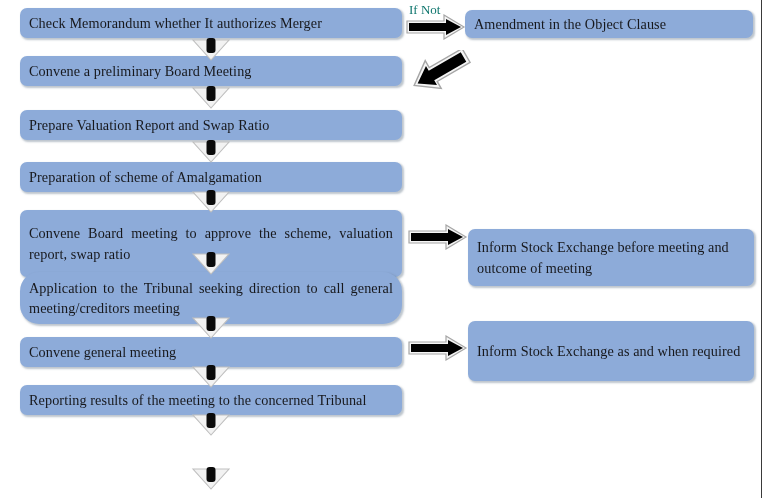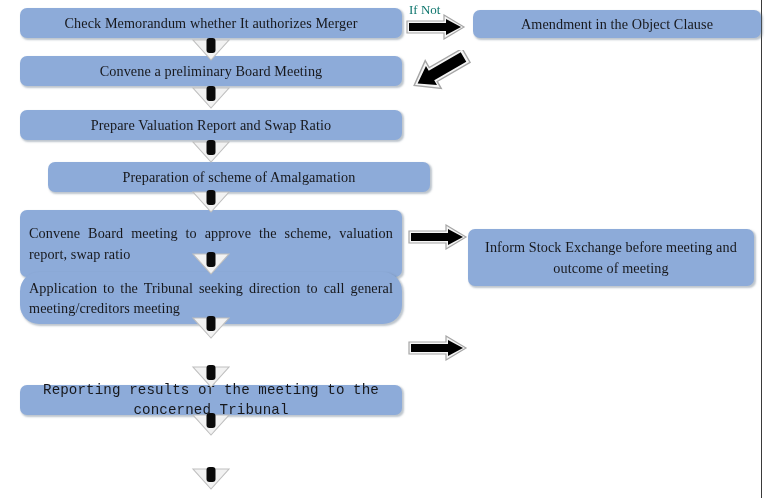--- a/index.html
+++ b/index.html
@@ -33,21 +33,21 @@
     color: #17181c;
     font-size: 14.2px;
     line-height: 1.42;
     letter-spacing: .1px;
     display: flex;
     align-items: center;
     box-shadow: 1.5px 1.5px 2px rgba(90,110,130,0.40);
     padding: 4px 9px;
   }
   .box .txt { width: 100%; }
-  .box.center .txt { text-align: center; }
+  .box.center .txt { text-align: left; }
   .box.justify .txt { text-align: justify; text-align-last: left; }
 
   
   .down-arrow {
     position: absolute;
     width: 40px;
     height: 24px;
   }
   .down-arrow svg { display: block; width: 40px; height: 24px; }
 
@@ -75,46 +75,52 @@
   </div>
 
   <div class="box center" style="left:20px; top:56px; width:382px; height:30px;">
     <span class="txt">Convene a preliminary Board Meeting</span>
   </div>
 
   <div class="box center" style="left:20px; top:110px; width:382px; height:30px;">
     <span class="txt">Prepare Valuation Report and Swap Ratio</span>
   </div>
 
-  <div class="box center" style="left:20px; top:162px; width:382px; height:30px;margin-left:28px;">
+  <div class="box center" style="left:20px; top:162px; width:382px; height:30px;">
     <span class="txt">Preparation of scheme of Amalgamation</span>
   </div>
 
   <div class="box justify" style="left:20px; top:210px; width:382px; height:67px;">
     <span class="txt">Convene Board meeting to approve the scheme, valuation report, swap ratio</span>
   </div>
 
   <div class="box justify" style="left:20px; top:272px; width:382px; height:52px;border-radius:19px;">
     <span class="txt">Application to the Tribunal seeking direction to call general meeting/creditors meeting</span>
   </div>
 
-
-  <div class="box center" style="left:20px; top:385px; width:382px; height:30px;font-family:Liberation Mono, monospace;">
+  <div class="box center" style="left:20px; top:337px; width:382px; height:30px;">
+    <span class="txt">Convene general meeting</span>
+  </div>
+
+  <div class="box center" style="left:20px; top:385px; width:382px; height:30px;">
     <span class="txt">Reporting results of the meeting to the concerned Tribunal</span>
   </div>
 
 
-  <div class="box center" style="left:465px; top:10px; width:288px; height:28px;margin-left:8px;">
+  <div class="box center" style="left:465px; top:10px; width:288px; height:28px;">
     <span class="txt">Amendment in the Object Clause</span>
   </div>
 
   <div class="box center" style="left:468px; top:229px; width:286px; height:57px;">
     <span class="txt">Inform Stock Exchange before meeting and outcome of meeting</span>
   </div>
 
+  <div class="box center" style="left:468px; top:321px; width:286px; height:60px;">
+    <span class="txt">Inform Stock Exchange as and when required</span>
+  </div>
 
   <div class="caption" style="left:409px; top:2px;">If Not</div>
 
   <div class="down-arrow" style="left:191px; top:38px;">
     <svg viewBox="0 0 40 24">
       <path d="M2 2 H38 L20 22 Z" fill="#F2F2F2" stroke="#BFBFBF" stroke-width="1.1"></path>
       <rect x="15.5" y="0" width="9" height="15" rx="3" fill="#0A0A0A"></rect>
     </svg>
   </div>
 

